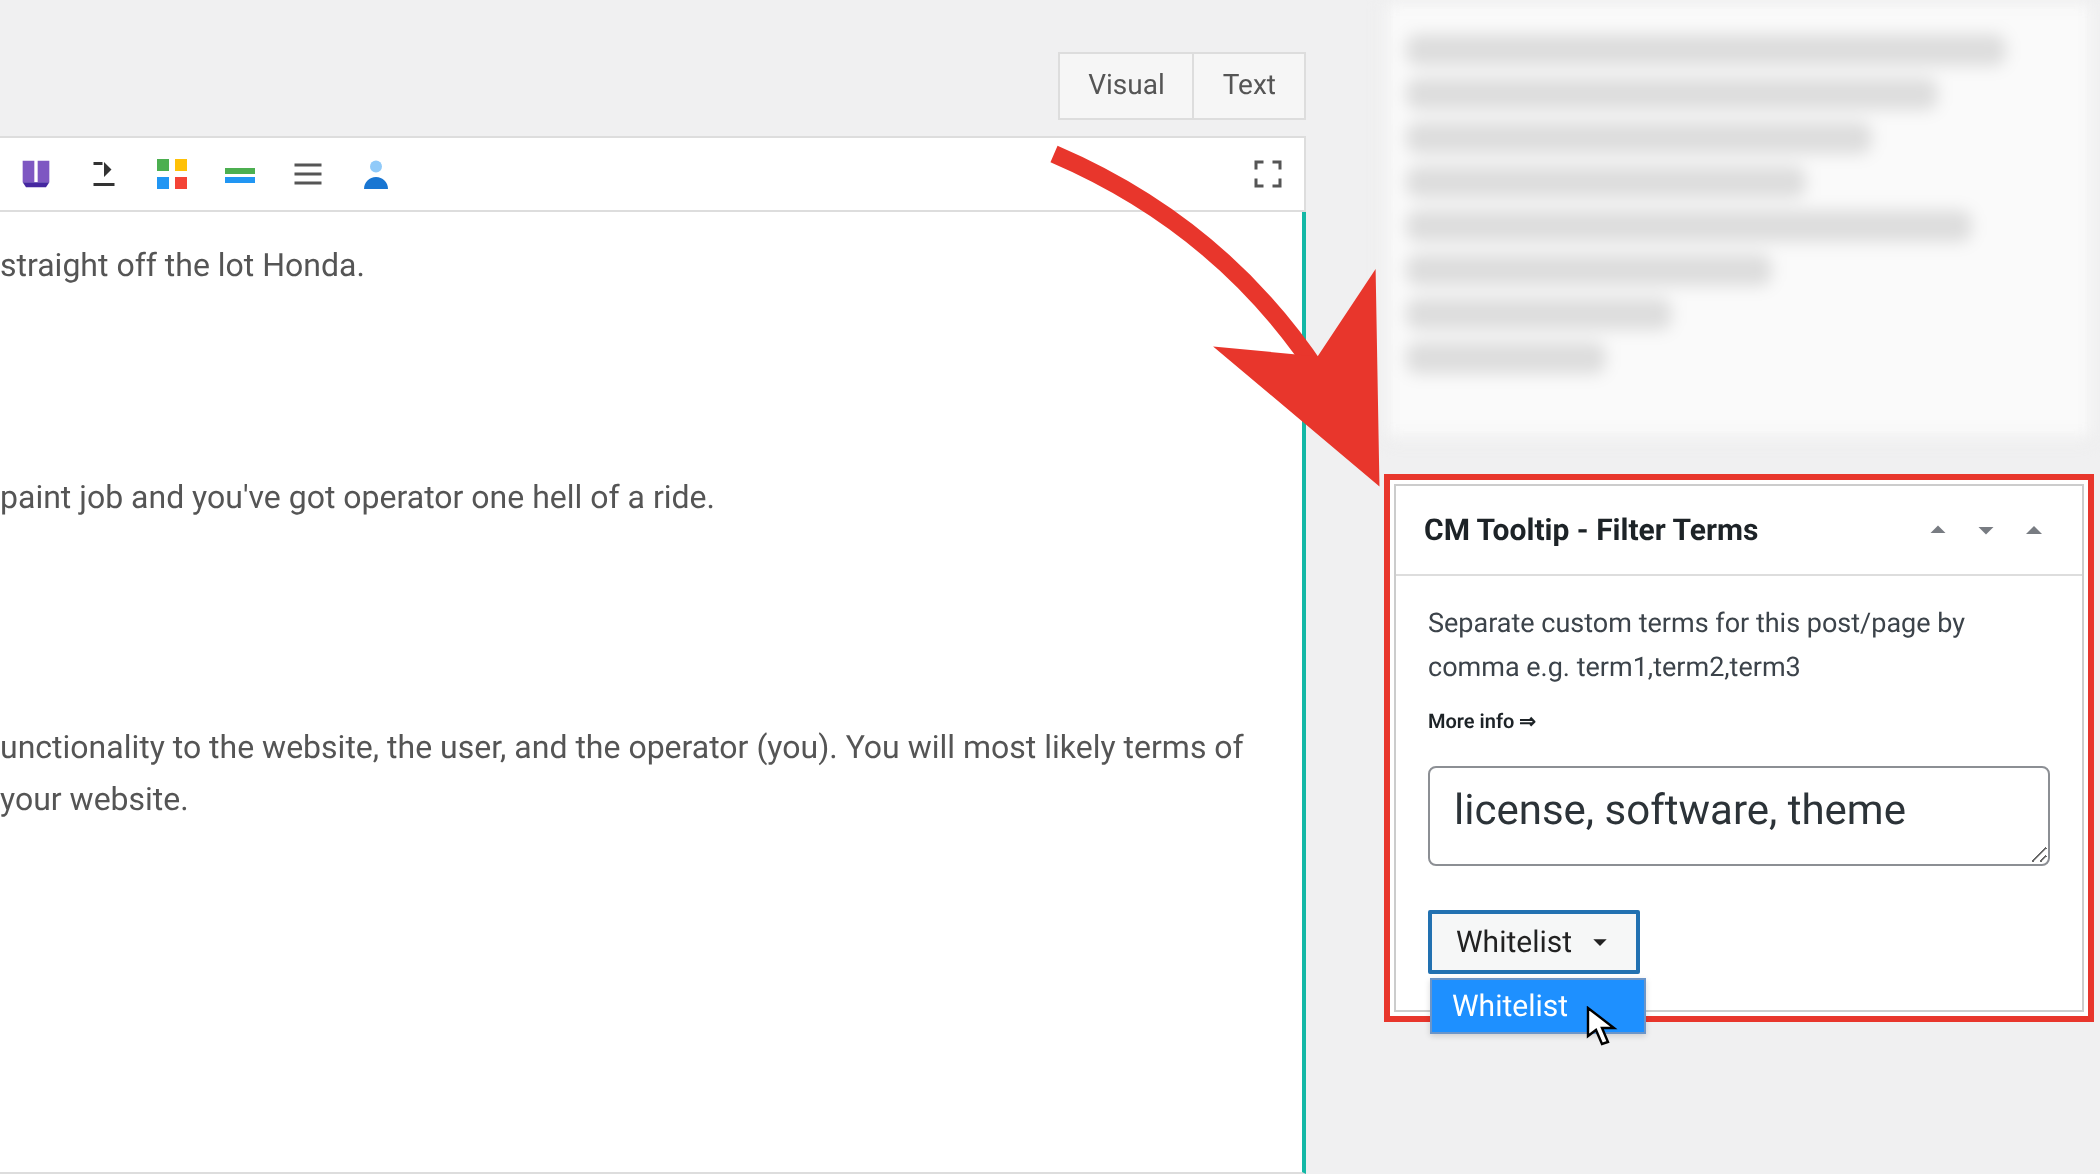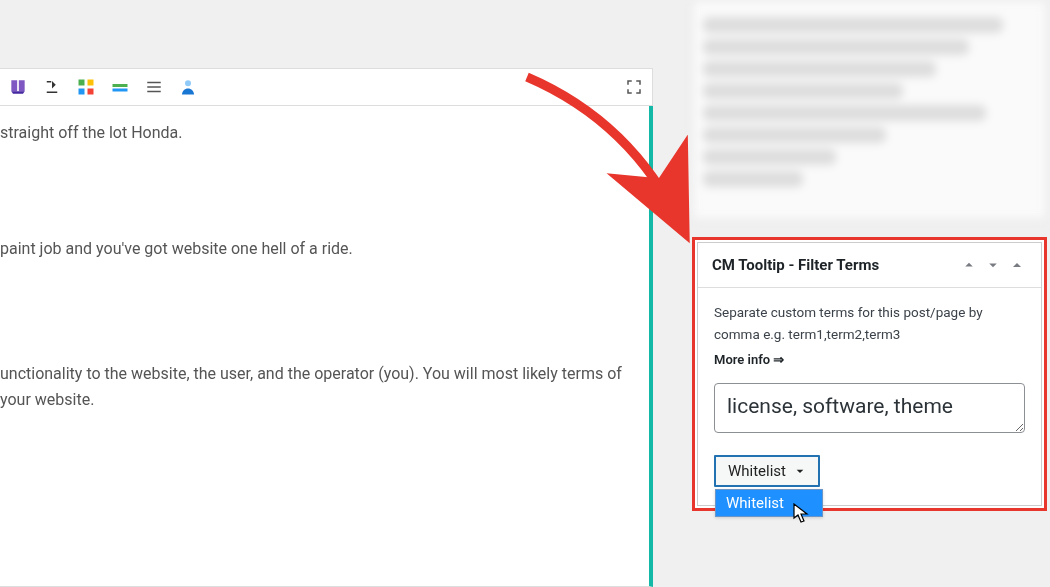--- a/index.html
+++ b/index.html
@@ -4,50 +4,54 @@
 <style>
 * { box-sizing: border-box; margin: 0; padding: 0; }
 body { font-family: -apple-system, BlinkMacSystemFont, "Segoe UI", Roboto, sans-serif; background: #f0f0f1; width: 1050px; height: 587px; overflow: hidden; position: relative; }
 .editor-area { position: absolute; left: 0; top: 0; width: 665px; height: 587px; background: #f0f0f1; }
 .editor-tabs { position: absolute; right: 12px; top: 26px; display: flex; }
 .editor-tab { padding: 8px 14px; font-size: 14px; color: #555; background: #f6f6f6; border: 1px solid #ddd; cursor: pointer; }
 .editor-tab:first-child { border-right: none; }
 .toolbar { position: absolute; left: 0; top: 68px; width: 653px; height: 38px; background: #fff; border: 1px solid #ddd; border-left: none; display: flex; align-items: center; padding: 0 8px; gap: 14px; }
 .toolbar-icon { width: 20px; height: 20px; display: flex; align-items: center; justify-content: center; }
 .toolbar-spacer { flex: 1; }
-.content { position: absolute; left: 0; top: 106px; width: 653px; background: #fff; border-right: 4px solid #14b8a6; border-bottom: 1px solid #ddd; padding: 14px 10px 14px 0; font-size: 16px; color: #555; line-height: 1.6; height: 481px; }
+.content { position: absolute; left: 0; top: 106px; width: 653px; background: #fff; border-right: 2px solid #14b8a6; border-bottom: 1px solid #ddd; padding: 14px 10px 14px 0; font-size: 16px; color: #555; line-height: 1.6; height: 481px; }
 .content p { margin-bottom: 32px; }
 
 .sidebar { position: absolute; right: 0; top: 0; width: 370px; height: 587px; }
 .blurred-box { position: absolute; left: 12px; top: 0; width: 355px; height: 220px; background: #fafafa; filter: blur(4px); border: 1px solid #e0e0e0; border-radius: 2px; padding: 10px; }
 .blurred-line { height: 16px; background: #ddd; margin: 6px 0; border-radius: 6px; }
 
 .panel { position: absolute; left: 12px; top: 237px; width: 355px; border: 3px solid #e8362c; background: #fff; }
 .panel-inner { border: 1px solid #ccc; margin: 2px; }
 .panel-header { display: flex; align-items: center; padding: 12px 14px; border-bottom: 1px solid #ddd; }
 .panel-title { font-size: 15px; font-weight: 700; color: #1d2327; flex: 1; }
 .panel-hdr-icon { width: 20px; height: 20px; display: flex; align-items: center; justify-content: center; color: #787c82; cursor: pointer; margin-left: 4px; }
 .panel-body { padding: 14px 16px 18px 16px; }
 .panel-desc { font-size: 13.5px; color: #3c434a; line-height: 1.6; margin-bottom: 4px; }
-.more-info { font-size: 13px; font-weight: 600; color: #1d2327; margin-bottom: 16px; display: inline-block; cursor: pointer; }
+.more-info { font-size: 10px; font-weight: 600; color: #1d2327; margin-bottom: 16px; display: inline-block; cursor: pointer; }
 .terms-input { width: 100%; height: 50px; border: 1px solid #8c8f94; border-radius: 4px; padding: 10px 12px; font-size: 21px; color: #2c3338; font-family: inherit; resize: both; margin-bottom: 18px; }
 .select-wrap { position: relative; display: inline-block; }
 .select-btn { display: flex; align-items: center; gap: 6px; border: 2px solid #2271b1; background: #f6f7f7; color: #222; font-size: 15px; padding: 5px 10px 5px 12px; cursor: pointer; border-radius: 1px; }
 .select-btn svg { width: 16px; height: 16px; }
 .dropdown { position: absolute; left: 1px; top: 34px; width: 108px; background: #fff; border: 1px solid #6a95c9; box-shadow: 0 1px 3px rgba(0,0,0,0.15); z-index: 10; }
 .dropdown-opt { padding: 4px 10px; font-size: 15px; color: #222; cursor: pointer; }
 .dropdown-opt.selected { background: #1e90ff; color: #fff; }
 
 .arrow { position: absolute; left: 512px; top: 62px; width: 220px; height: 200px; pointer-events: none; z-index: 50; }
 .cursor { position: absolute; left: 793px; top: 503px; width: 18px; height: 22px; z-index: 60; pointer-events: none; }
 </style>
 </head>
 <body>
 
 <div class="editor-area">
+  <div class="editor-tabs">
+    <div class="editor-tab">Visual</div>
+    <div class="editor-tab">Text</div>
+  </div>
   <div class="toolbar">
     <span class="toolbar-icon">
       <svg viewBox="0 0 24 24" width="20" height="20">
           <path fill="#7e57c2" d="M4 4h7v13H4zM13 4h7v13h-7z"></path>
           <path fill="#4527a0" d="M4 17h16l-2 3H6z"></path>
         </svg>
     </span>
     <span class="toolbar-icon">
       <svg viewBox="0 0 24 24" width="18" height="18">
           <path fill="#333" d="M5 4v2h6V4zM12 4l5 5-5 5V4zM5 18h14v2H5z"></path>
@@ -80,21 +84,21 @@
     </span>
     <span class="toolbar-spacer"></span>
     <span class="toolbar-icon">
       <svg viewBox="0 0 24 24" width="18" height="18">
           <path fill="#555" d="M3 3h6v2H5v4H3zM15 3h6v6h-2V5h-4zM3 15h2v4h4v2H3zM19 15h2v6h-6v-2h4z"></path>
         </svg>
     </span>
   </div>
   <div class="content">
     <p>straight off the lot Honda.</p>
-    <p style="margin-top:90px">paint job and you've got website one hell of a ride.</p>
+    <p style="margin-top:90px">paint job and you've got operator one hell of a ride.</p>
     <p style="margin-top:100px">unctionality to the website, the user, and the operator (you). You will most likely terms of your website.</p>
   </div>
 </div>
 
 <div class="sidebar">
   <div class="blurred-box">
     <div class="blurred-line" style="width:90%"></div>
     <div class="blurred-line" style="width:80%"></div>
     <div class="blurred-line" style="width:70%"></div>
     <div class="blurred-line" style="width:60%"></div>

